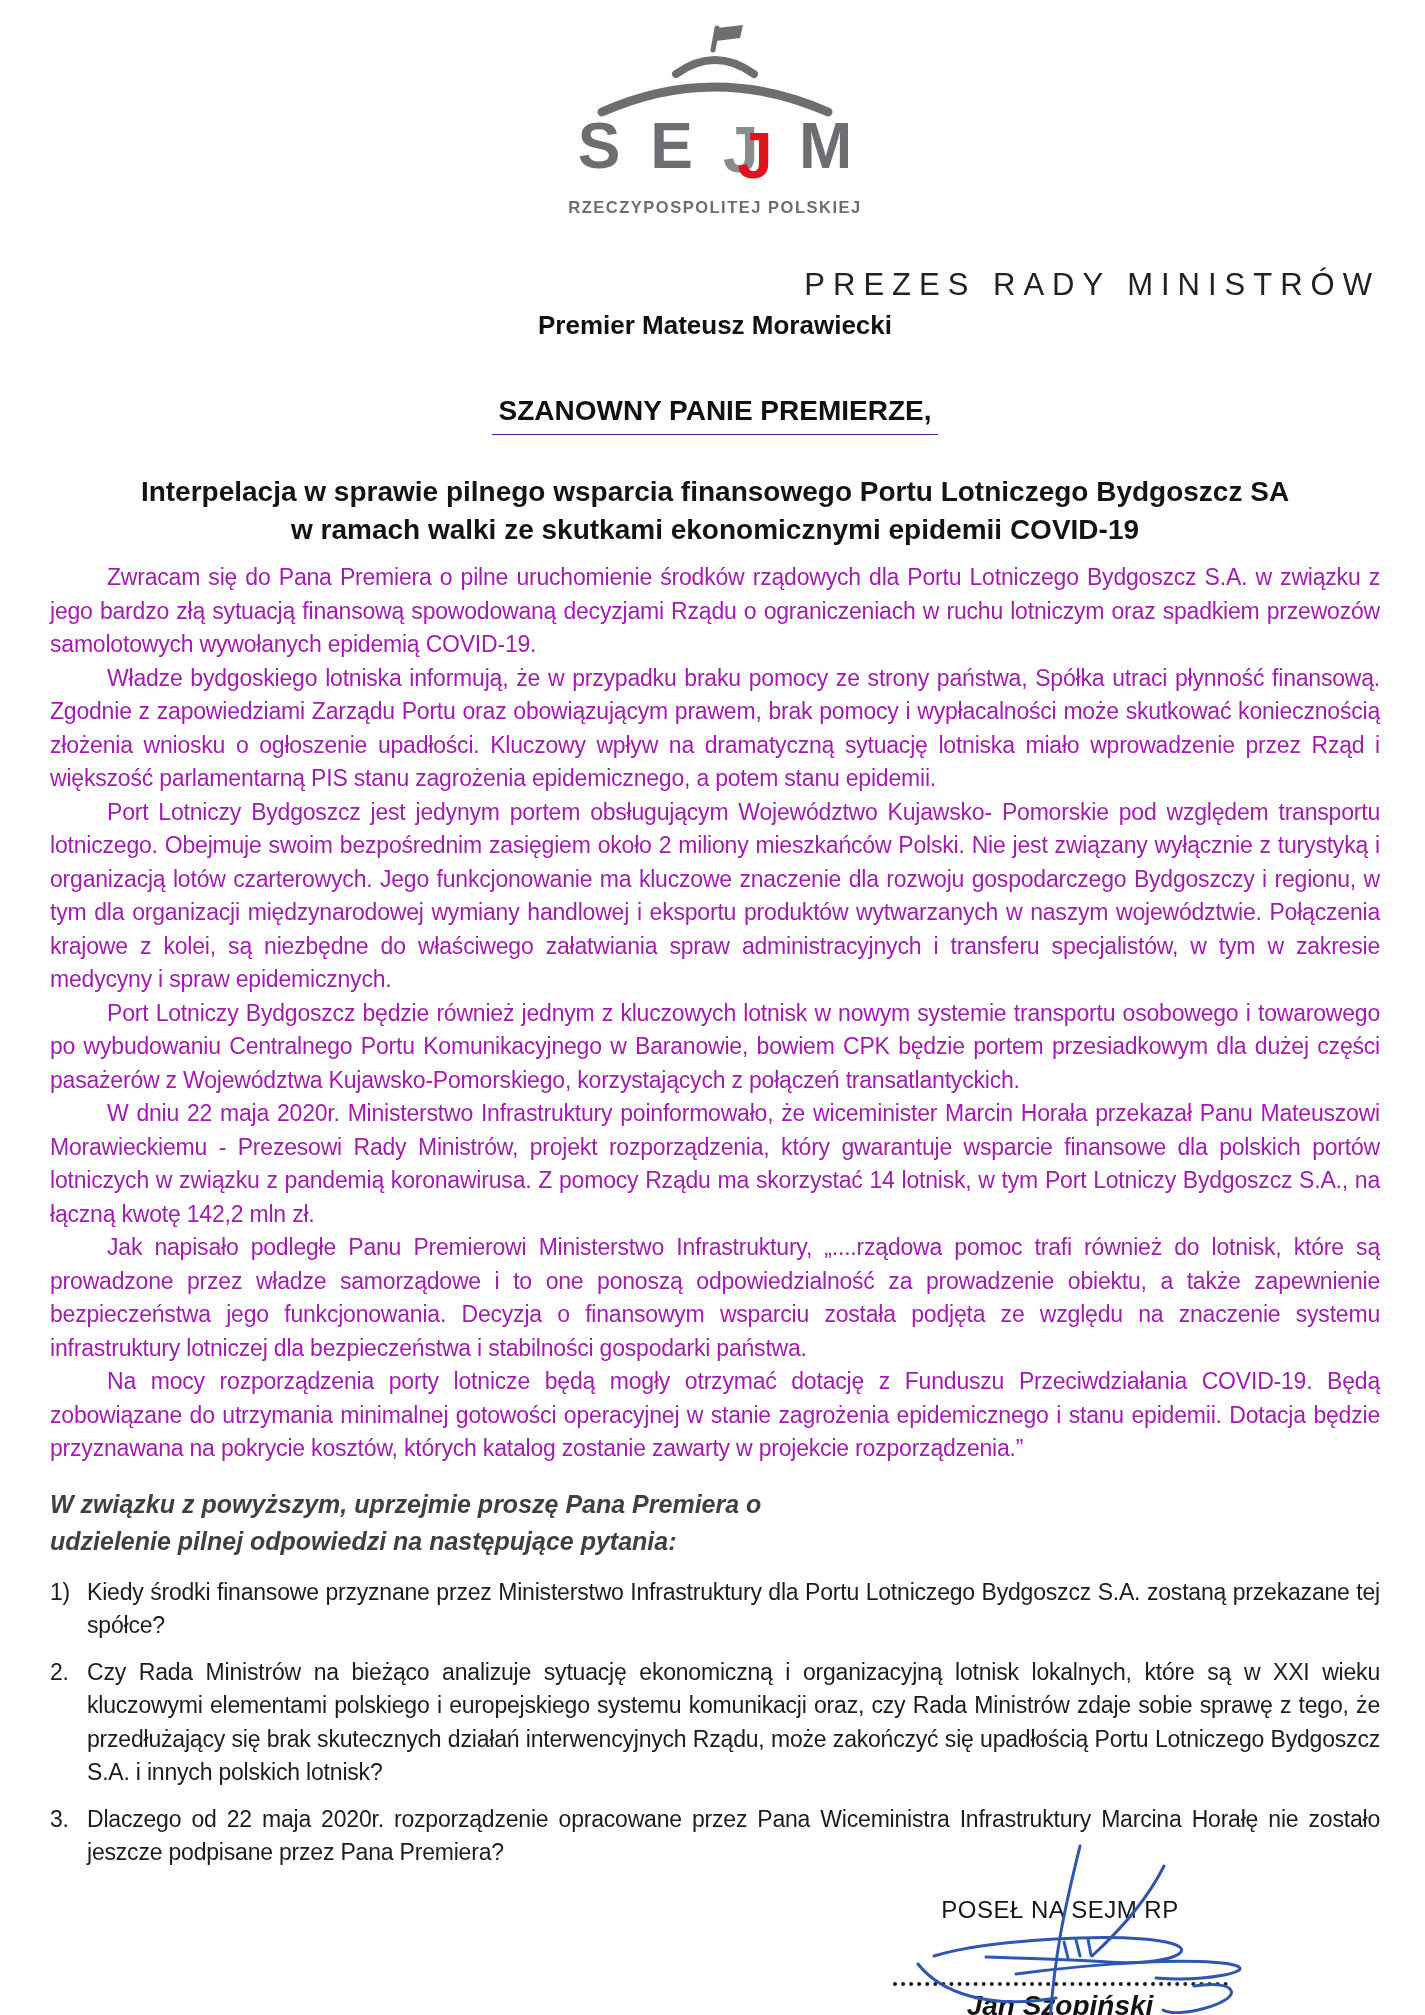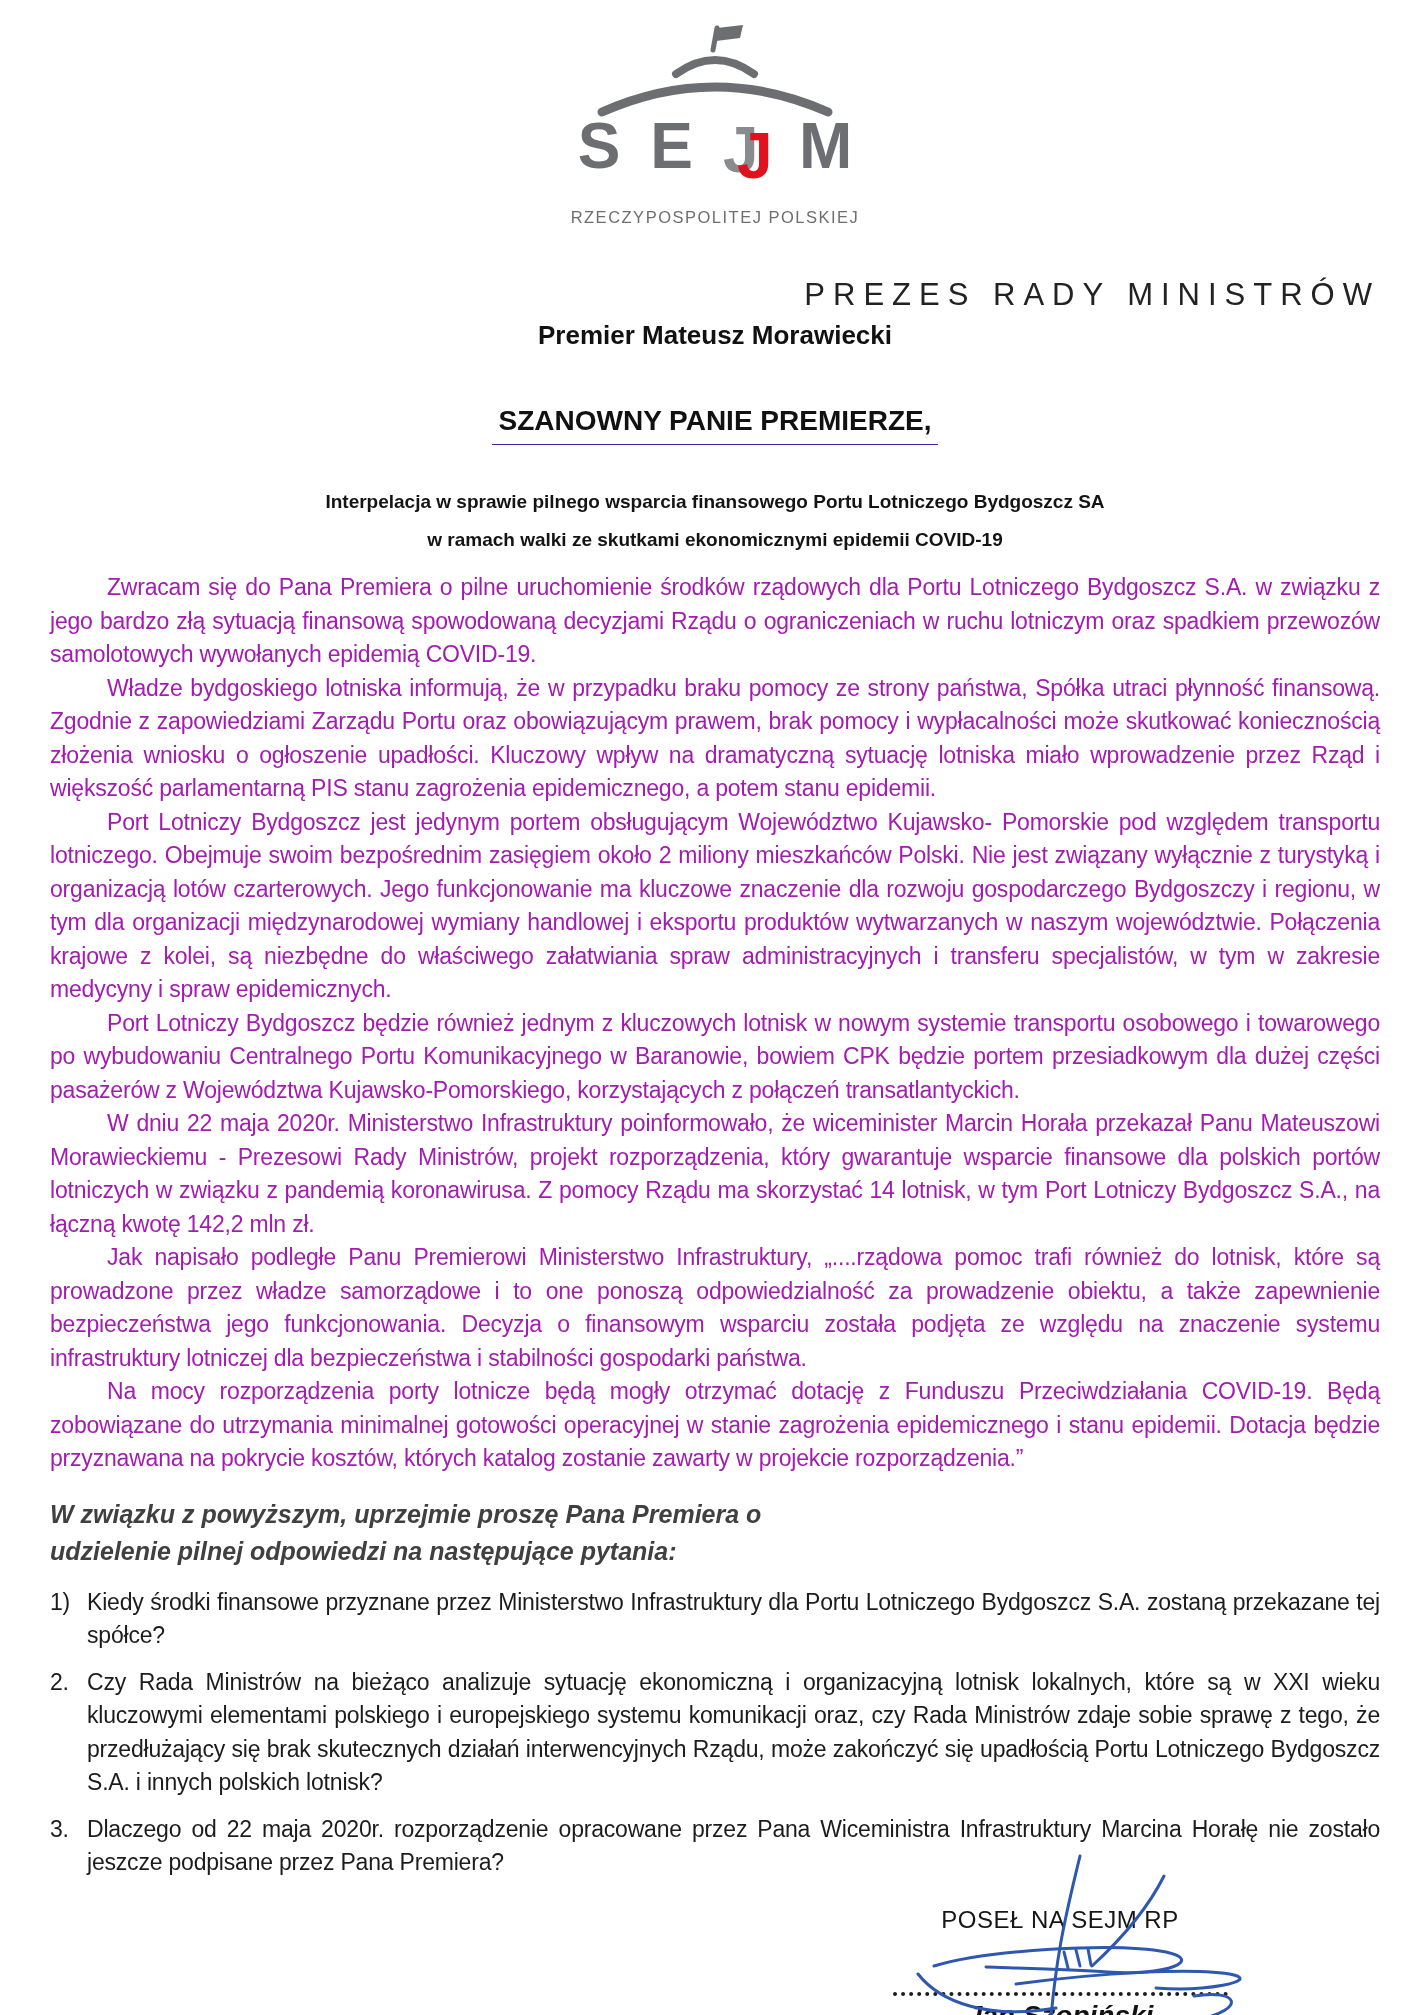--- a/index.html
+++ b/index.html
@@ -7,33 +7,33 @@
   .page{padding:24px 45px 0 50px;box-sizing:border-box;width:1425px;height:2015px;position:relative;}
 
   
   .logo-wrap{text-align:center;}
   .logo-svg{display:block;margin:0 auto;}
   .sejm-word{display:flex;justify-content:center;align-items:flex-start;gap:30px;
              font-size:64px;font-weight:600;color:#6d6e71;line-height:1;margin-top:-6px;}
   .sejm-jj{position:relative;width:46px;height:84px;}
   .sejm-jj .j{position:absolute;top:4px;left:0;color:#8a8b8e;}
   .sejm-jj .j.red{left:14px;top:10px;color:#e0121d;}
-  .logo-caption{margin-top:10px;font-size:16.5px;font-weight:normal;color:#6d6e71;letter-spacing:1.5px;}
+  .logo-caption{font-size:16.5px;font-weight:bold;color:#6d6e71;letter-spacing:1.5px;}
 
   
   .office{margin-top:50px;text-align:right;font-size:31px;font-weight:300;letter-spacing:8px;color:#222;}
   .addressee-name{margin-top:7px;text-align:center;font-size:26px;font-weight:bold;color:#111;}
 
   
   .salutation-row{margin-top:54px;text-align:center;}
   .salutation{display:inline-block;font-size:28px;font-weight:bold;color:#111;
               border-bottom:1px solid #4c1d95;padding:0 6px 7px 6px;}
 
   
-  .doc-title{margin-top:38px;text-align:center;font-size:19px;font-weight:bold;line-height:38px;color:#141414;}
+  .doc-title{margin-top:38px;text-align:center;font-size:28px;font-weight:bold;line-height:38px;color:#141414;}
 
   
   .body-text{margin-top:12px;font-size:23px;line-height:33.5px;text-align:justify;color:#a21caf;letter-spacing:-0.2px;}
   .body-text p{margin:0;text-indent:57px;}
 
   
   .request{margin-top:20px;max-width:830px;font-size:25px;line-height:37px;
            font-weight:bold;font-style:italic;color:#404040;}
 
   

